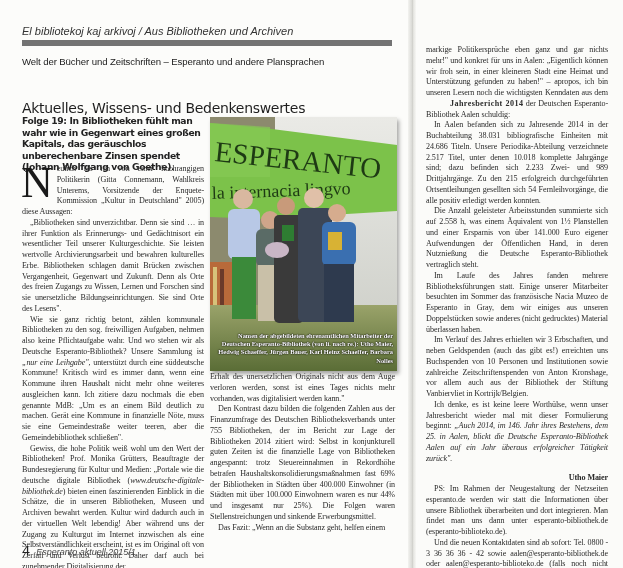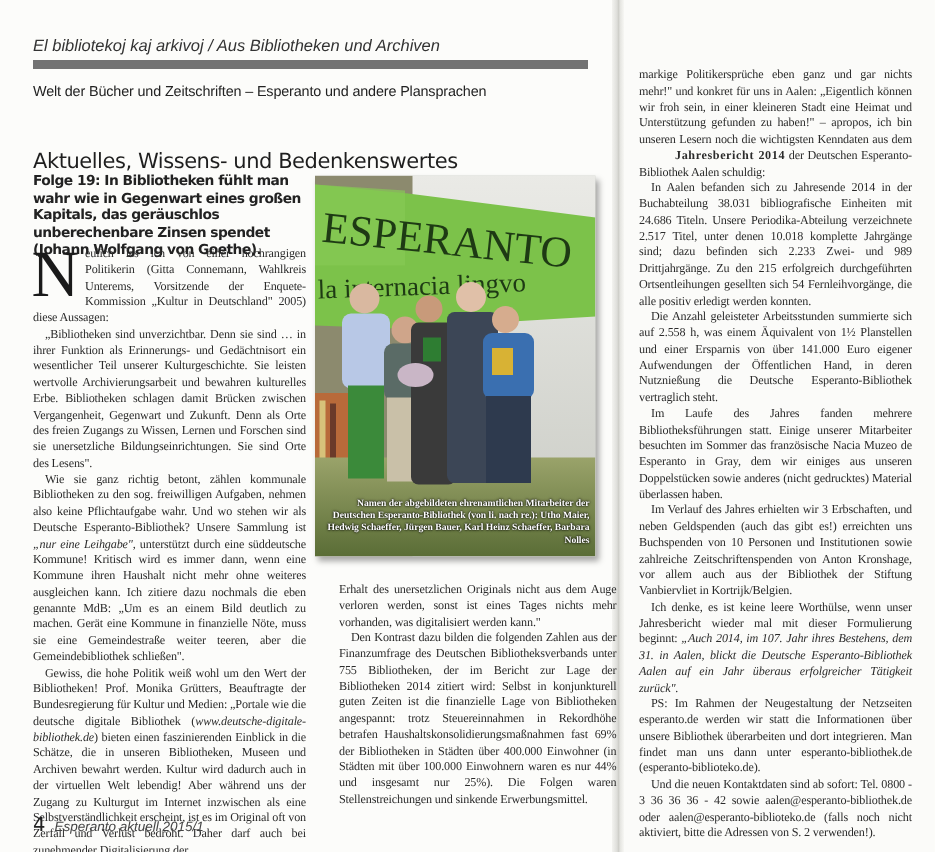--- a/index.html
+++ b/index.html
@@ -42,21 +42,21 @@
     letter-spacing: -0.35px;
   }
 
   .col {
     position: absolute; font-size: 8.1px; line-height: 10.75px;
     text-align: justify; color: #2b2b2b; letter-spacing: -0.1px;
   }
   .col p { text-indent: 8px; }
   .col p.first { text-indent: 0; }
   .col1 { left: 22px; top: 164px; width: 182px; }
-  .col2 { left: 210px; top: 388px; width: 185px; margin-left: 16px; }
+  .col2 { left: 210px; top: 372px; width: 185px; }
   .col3 { left: 426px; top: 45px; width: 182px; }
 
   .dropcap {
     float: left; font-size: 44px; line-height: 34px; margin: 2px 4px 0 -1px;
     font-family: "Liberation Serif", serif; color: #1a1a1a;
   }
   .col em { font-style: italic; }
   .col strong { font-weight: bold; letter-spacing: 0.4px; margin-left: 24px; }
   .signature { text-align: right; font-weight: bold; margin-top: 9px; text-indent: 0 !important; }
   .gap { margin-top: 0; }
@@ -144,29 +144,31 @@
       <rect x="118" y="115" width="14" height="18" fill="#d8b234"></rect>
       <ellipse cx="67" cy="133" rx="12" ry="8" fill="#c9b6c6"></ellipse>
     </g>
   </svg>
   <div class="photo-caption">Namen der abgebildeten ehrenamtlichen Mitarbeiter der Deutschen Esperanto-Bibliothek (von li. nach re.): Utho Maier, Hedwig Schaeffer, Jürgen Bauer, Karl Heinz Schaeffer, Barbara Nolles</div>
 </div>
 
 <div class="col col2">
   <p class="first">Erhalt des unersetzlichen Originals nicht aus dem Auge verloren werden, sonst ist eines Tages nichts mehr vorhanden, was digitalisiert werden kann."</p>
   <p>Den Kontrast dazu bilden die folgenden Zahlen aus der Finanzumfrage des Deutschen Bibliotheksverbands unter 755 Bibliotheken, der im Bericht zur Lage der Bibliotheken 2014 zitiert wird: Selbst in konjunkturell guten Zeiten ist die finanzielle Lage von Bibliotheken angespannt: trotz Steuereinnahmen in Rekordhöhe betrafen Haushaltskonsolidierungsmaßnahmen fast 69% der Bibliotheken in Städten über 400.000 Einwohner (in Städten mit über 100.000 Einwohnern waren es nur 44% und insgesamt nur 25%). Die Folgen waren Stellenstreichungen und sinkende Erwerbungsmittel.</p>
+  <p>Das Fazit: „Wenn an die Substanz geht, helfen einem</p>
 </div>
 
 <div class="col col3">
   <p class="first"><span>markige Politikersprüche eben ganz und gar nichts mehr!" und konkret für uns in Aalen: „Eigentlich können wir froh sein, in einer kleineren Stadt eine Heimat und Unterstützung gefunden zu haben!" – apropos, ich bin unseren Lesern noch die wichtigsten Kenndaten aus dem </span><strong>Jahresbericht 2014</strong><span> der Deutschen Esperanto-Bibliothek Aalen schuldig:</span></p>
   <p>In Aalen befanden sich zu Jahresende 2014 in der Buchabteilung 38.031 bibliografische Einheiten mit 24.686 Titeln. Unsere Periodika-Abteilung verzeichnete 2.517 Titel, unter denen 10.018 komplette Jahrgänge sind; dazu befinden sich 2.233 Zwei- und 989 Drittjahrgänge. Zu den 215 erfolgreich durchgeführten Ortsentleihungen gesellten sich 54 Fernleihvorgänge, die alle positiv erledigt werden konnten.</p>
   <p class="gap">Die Anzahl geleisteter Arbeitsstunden summierte sich auf 2.558 h, was einem Äquivalent von 1½ Planstellen und einer Ersparnis von über 141.000 Euro eigener Aufwendungen der Öffentlichen Hand, in deren Nutznießung die Deutsche Esperanto-Bibliothek vertraglich steht.</p>
   <p>Im Laufe des Jahres fanden mehrere Bibliotheksführungen statt. Einige unserer Mitarbeiter besuchten im Sommer das französische Nacia Muzeo de Esperanto in Gray, dem wir einiges aus unseren Doppelstücken sowie anderes (nicht gedrucktes) Material überlassen haben.</p>
   <p class="gap">Im Verlauf des Jahres erhielten wir 3 Erbschaften, und neben Geldspenden (auch das gibt es!) erreichten uns Buchspenden von 10 Personen und Institutionen sowie zahlreiche Zeitschriftenspenden von Anton Kronshage, vor allem auch aus der Bibliothek der Stiftung Vanbiervliet in Kortrijk/Belgien.</p>
-  <p><span>Ich denke, es ist keine leere Worthülse, wenn unser Jahresbericht wieder mal mit dieser Formulierung beginnt: </span><em>„Auch 2014, im 107. Jahr ihres Bestehens, dem 31. in Aalen, blickt die Deutsche Esperanto-Bibliothek Aalen auf ein Jahr überaus erfolgreicher Tätigkeit zurück".</em></p>
+  <p><span>Ich denke, es ist keine leere Worthülse, wenn unser Jahresbericht wieder mal mit dieser Formulierung beginnt: </span><em>„Auch 2014, im 146. Jahr ihres Bestehens, dem 25. in Aalen, blickt die Deutsche Esperanto-Bibliothek Aalen auf ein Jahr überaus erfolgreicher Tätigkeit zurück".</em></p>
+  <p class="signature">Utho Maier</p>
   <p>PS: Im Rahmen der Neugestaltung der Netzseiten esperanto.de werden wir statt die Informationen über unsere Bibliothek überarbeiten und dort integrieren. Man findet man uns dann unter esperanto-bibliothek.de (esperanto-biblioteko.de).</p>
   <p>Und die neuen Kontaktdaten sind ab sofort: Tel. 0800 - 3 36 36 36 - 42 sowie aalen@esperanto-bibliothek.de oder aalen@esperanto-biblioteko.de (falls noch nicht aktiviert, bitte die Adressen von S. 2 verwenden!).</p>
 </div>
 
 <div class="footer">
   <span class="page-number">4</span>
   <span class="footer-title">Esperanto aktuell 2015/1</span>
 </div>
 
 </body></html>

